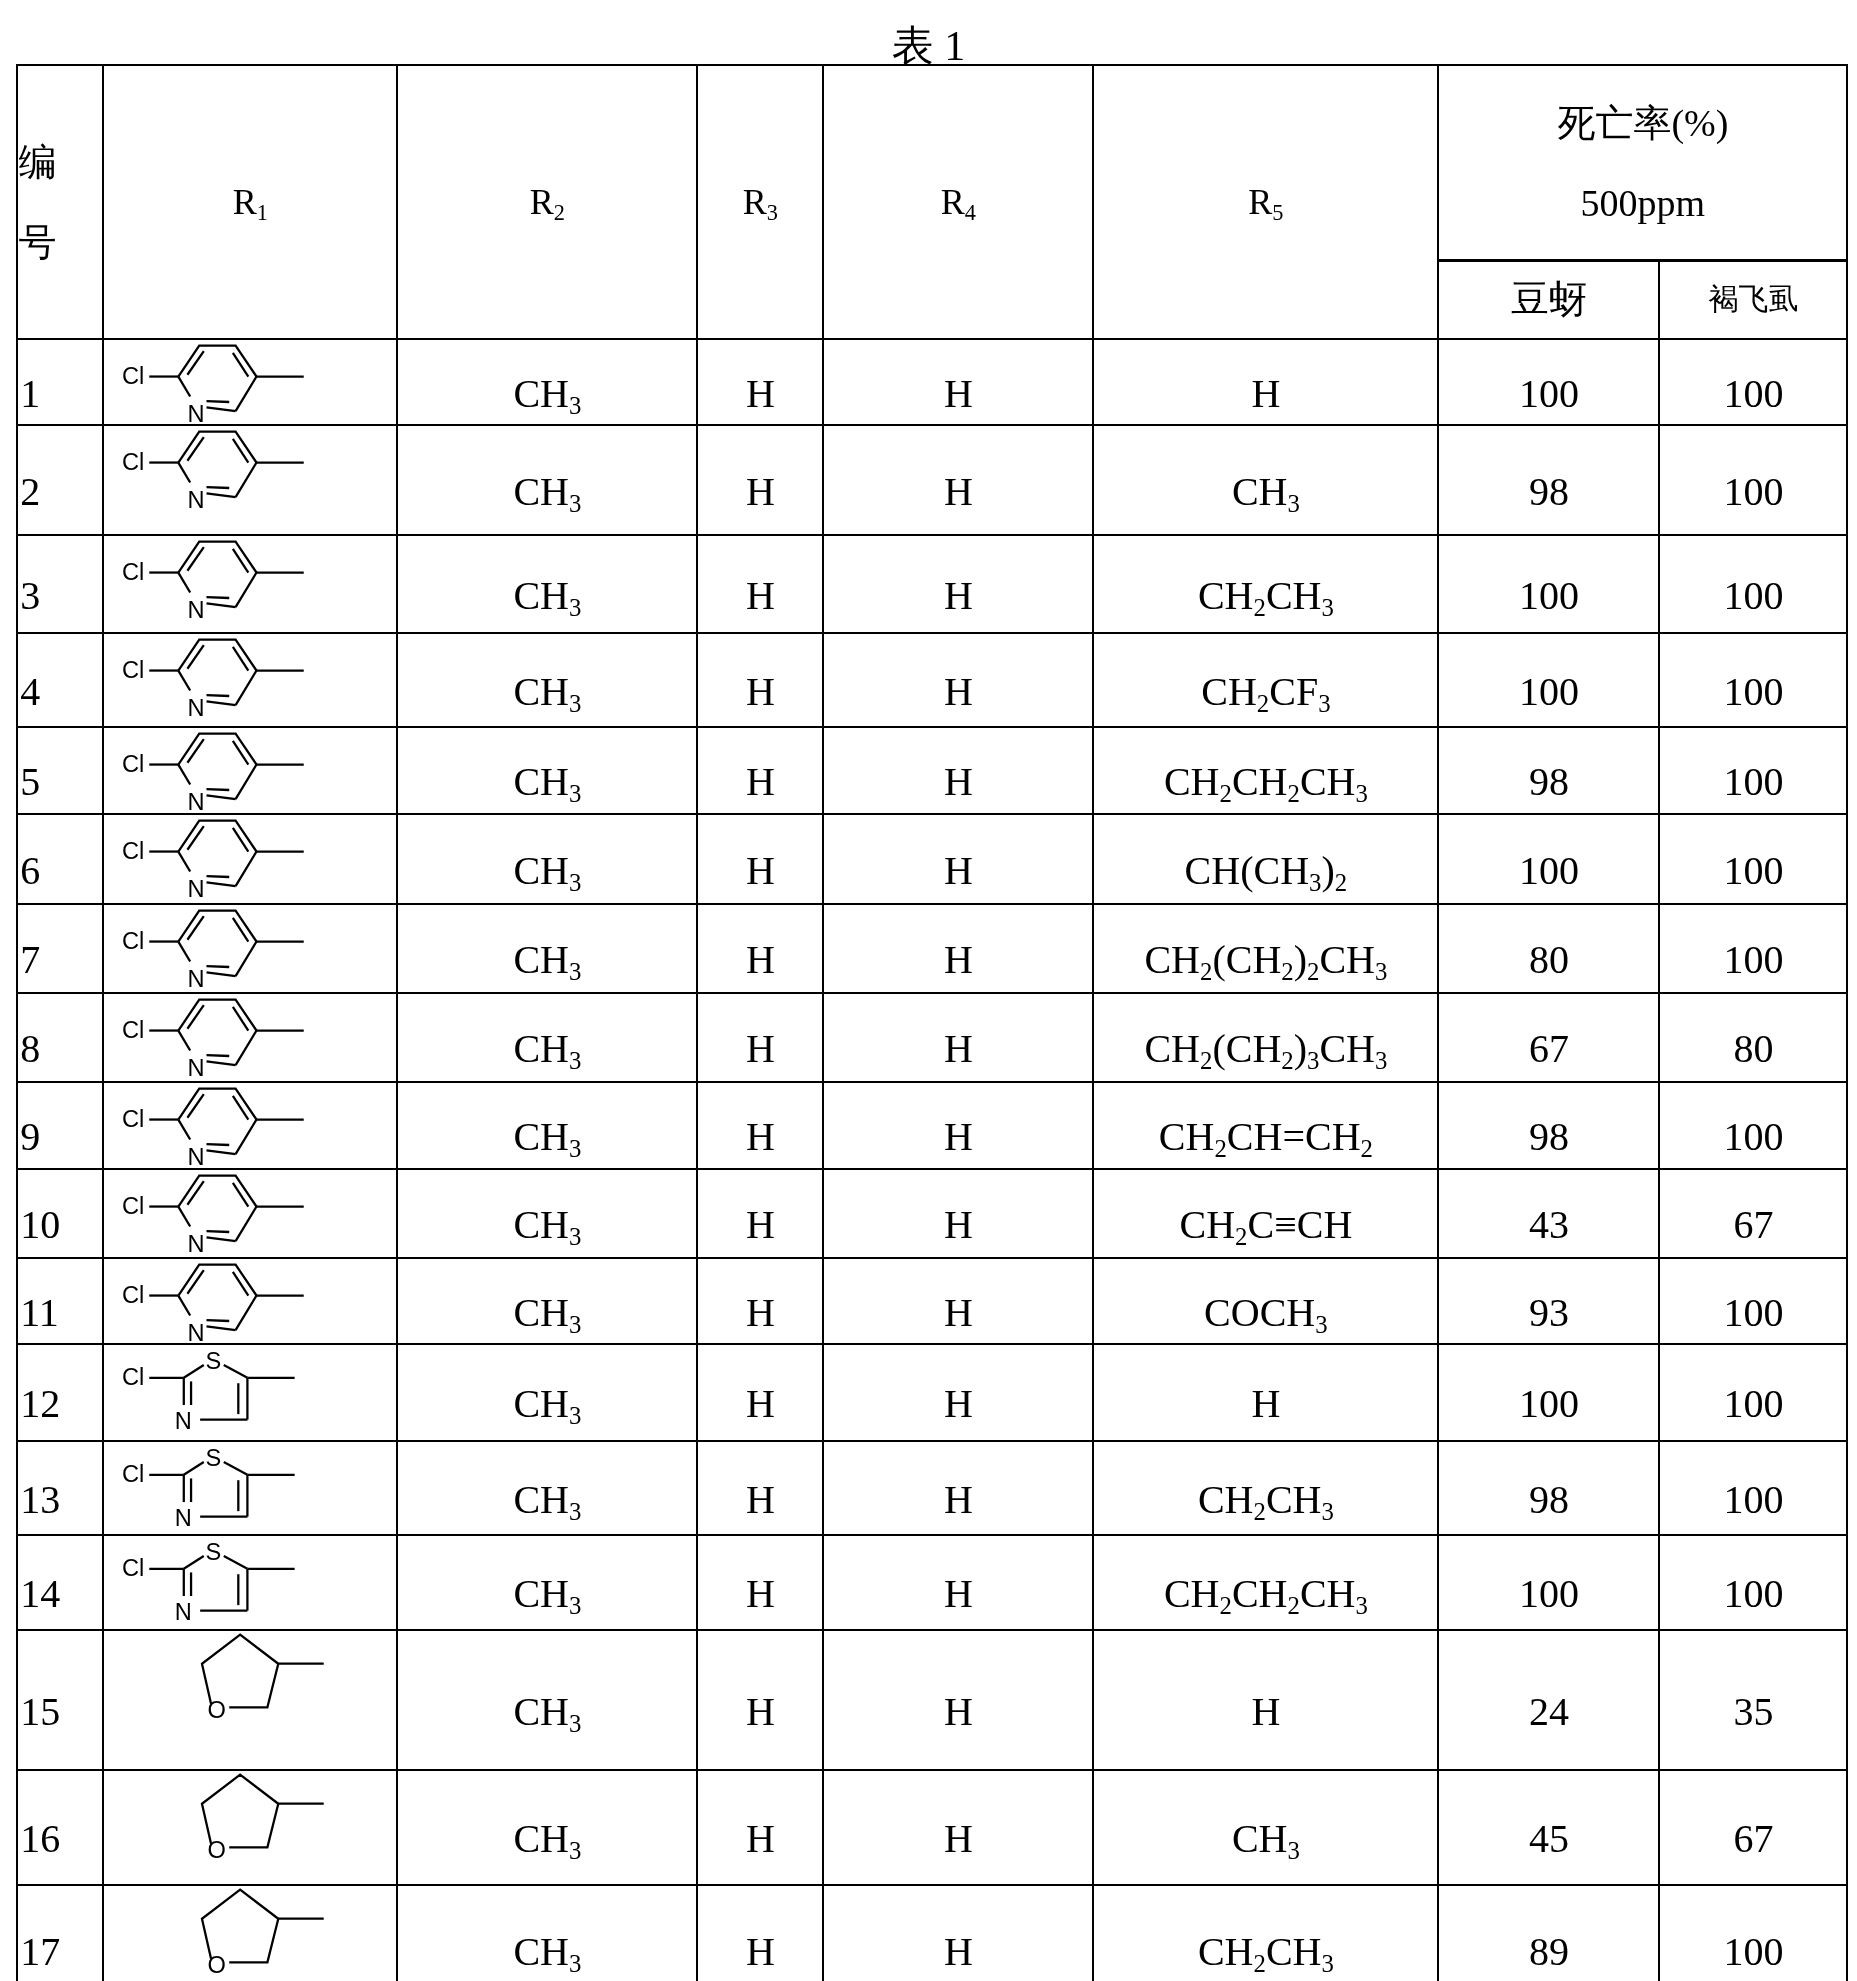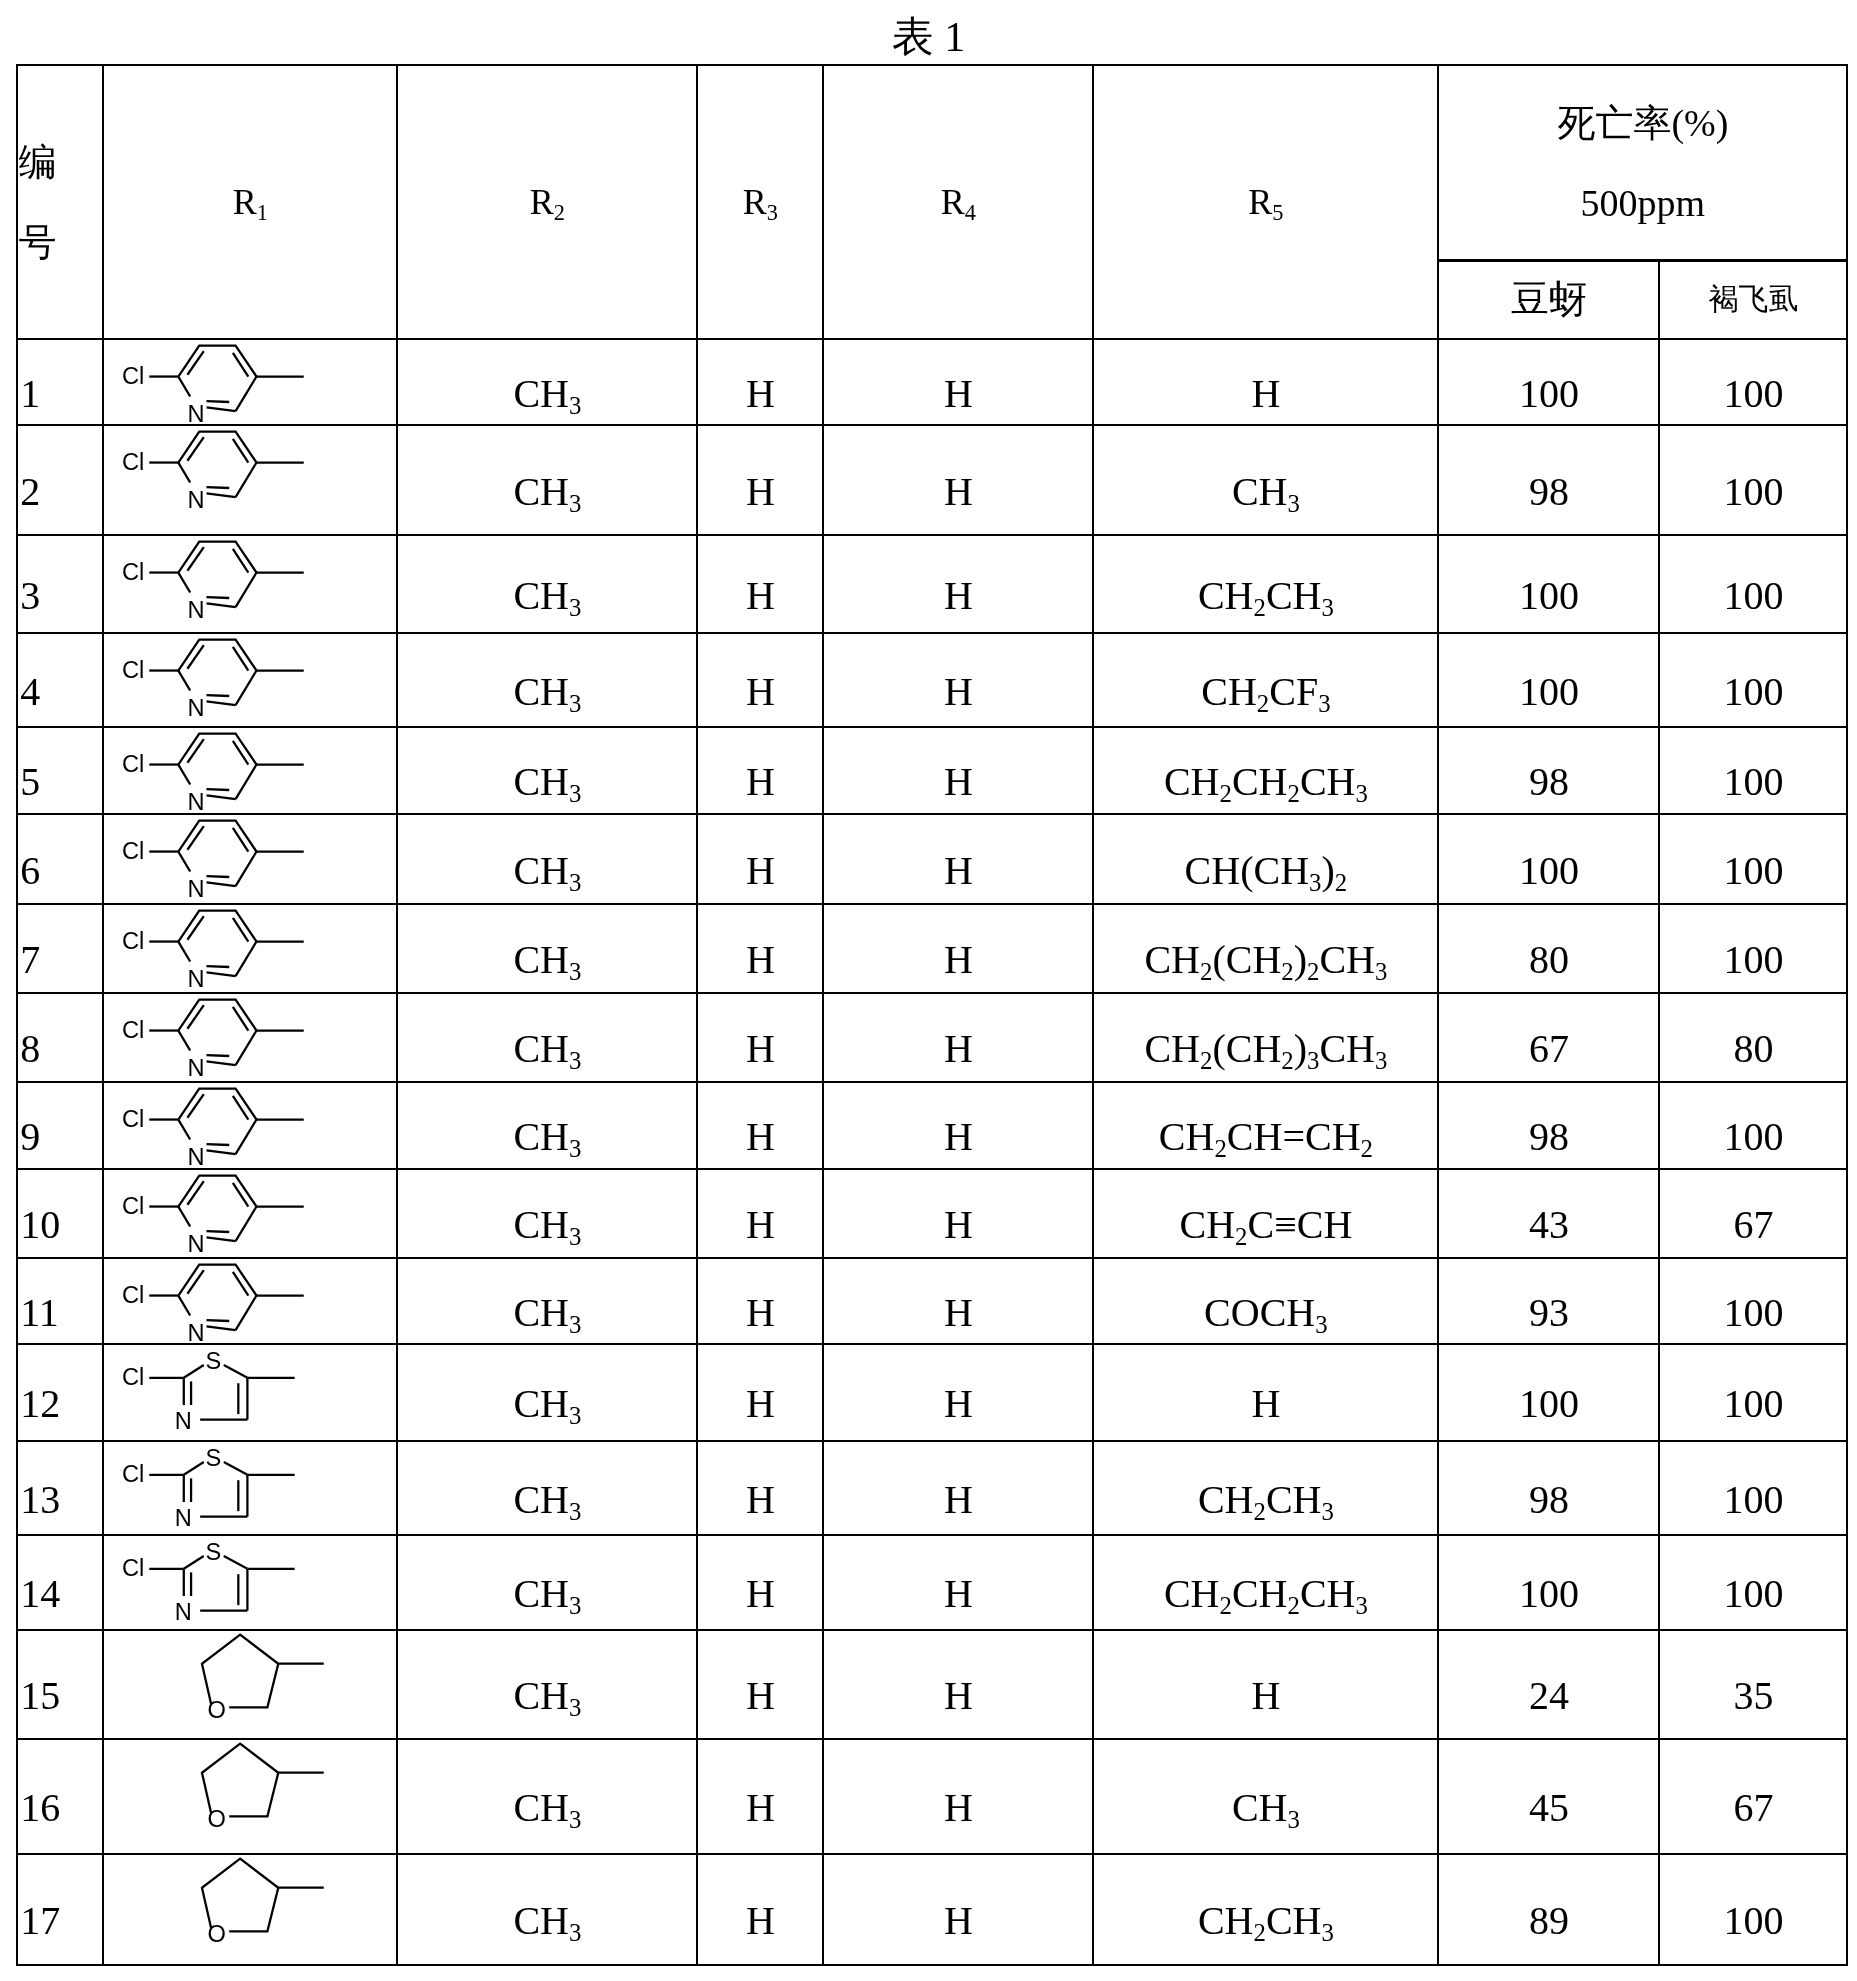--- a/index.html
+++ b/index.html
@@ -1,18 +1,18 @@
 <!DOCTYPE html>
 <html style="font-size:14.5px"><head>
 <meta charset="utf-8">
 <style>
   html, body { margin:0; padding:0; background:#ffffff; }
   body { width:1857px; height:1982px; position:relative; overflow:hidden;
          font-family:"Liberation Serif","DejaVu Serif",serif; color:#000; }
-  .title { position:absolute; left:0; width:1857px; top:9px; text-align:center;
+  .title { position:absolute; left:0; width:1857px; top:18px; text-align:center;
            font-size:42px; }
   table { position:absolute; left:16.4px; top:64px; border-collapse:collapse;
           table-layout:fixed; width:1831px; }
   td, th { border:2.3px solid #000; padding:0; font-weight:normal; text-align:center;
            vertical-align:middle; font-size:40px; }
   th { vertical-align:middle; }
   .idx { text-align:left; font-size:40px; padding-left:1.8px; }
   .idxh { text-align:left; font-size:38px; line-height:80px; padding-left:0; }
   .cell-txt { display:inline-block; padding-top:23.6px; }
   sub { font-size:0.62em; vertical-align:-0.28em; line-height:0; }
@@ -380,21 +380,21 @@
     <line x1="138" y1="36" x2="190" y2="36" stroke="#000" stroke-width="2.5"></line>
   </svg>
 </td>
         <td><span class="cell-txt">CH<sub>3</sub></span></td>
         <td><span class="cell-txt">H</span></td>
         <td><span class="cell-txt">H</span></td>
         <td><span class="cell-txt">CH<sub>2</sub>CH<sub>2</sub>CH<sub>3</sub></span></td>
         <td><span class="cell-txt">100</span></td>
         <td><span class="cell-txt">100</span></td>
       </tr>
-      <tr style="height: 109px;">
+      <tr style="height: 140px;">
         <td class="idx"><span class="cell-txt">15</span></td>
         <td style="text-align: left; vertical-align: top;">
   <svg class="struct" width="209" height="100" viewBox="0 0 230 110" style="font-size:44px">
     <polyline points="98,80 88,36 130,4 172,36 160,84 118,84" fill="none" stroke="#000" stroke-width="2.5"></polyline>
     <text x="94" y="96" font-family="Liberation Sans, sans-serif" font-size="26">O</text>
     <line x1="172" y1="36" x2="222" y2="36" stroke="#000" stroke-width="2.5"></line>
   </svg>
 </td>
         <td><span class="cell-txt">CH<sub>3</sub></span></td>
         <td><span class="cell-txt">H</span></td>

